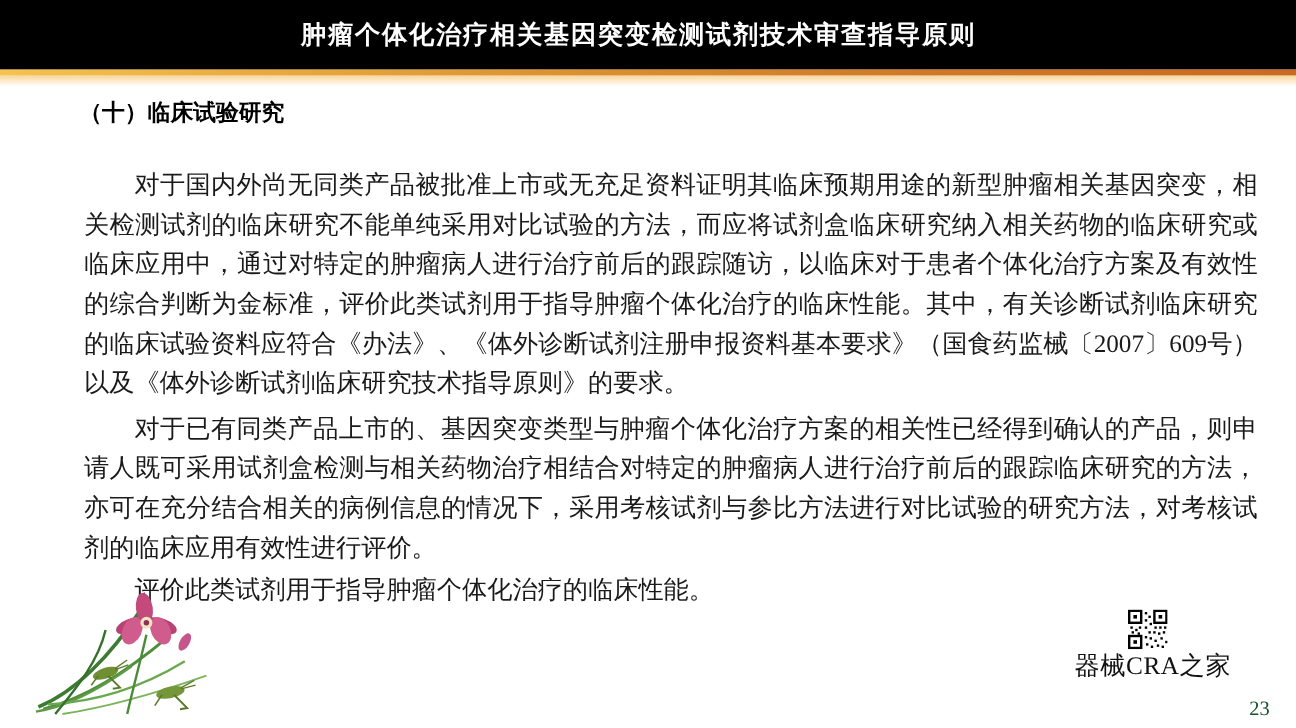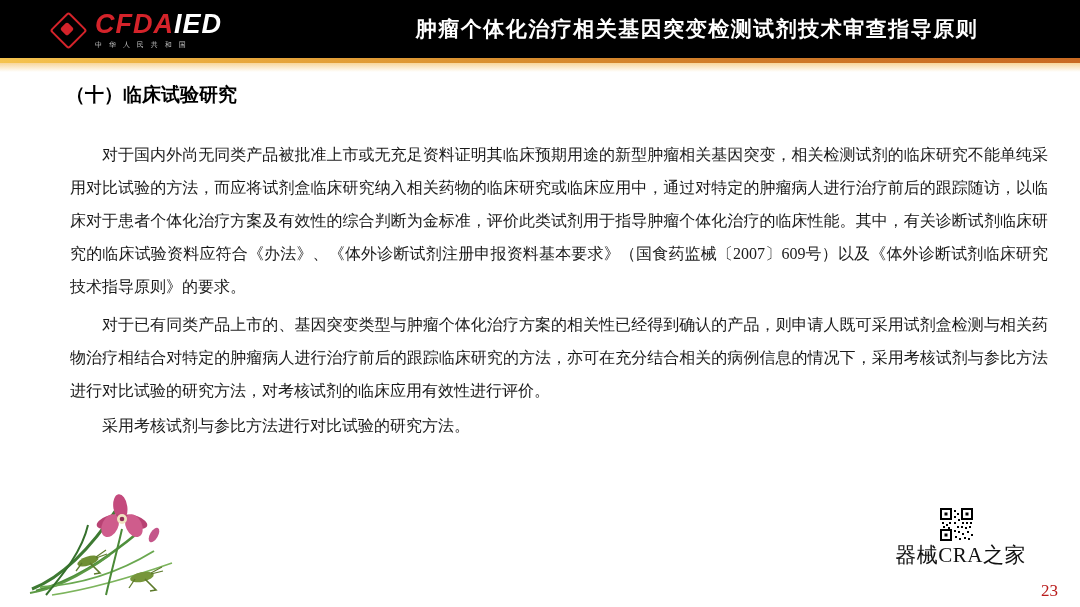--- a/index.html
+++ b/index.html
@@ -128,21 +128,21 @@
     color: #000000;
     font-family: "Liberation Serif", serif;
     line-height: 30px;
   }
   .paragraphs {
     margin-top: 28px;
     padding: 0 52px 0 50px;
   }
   .para {
     margin: 0 0 2px 0;
-    font-size: 16px;
+    font-size: 21px;
     line-height: 33px;
     color: #1a1a1a;
     text-align: justify;
     text-justify: inter-ideograph;
     text-indent: 2em;
     font-family: "Liberation Serif", serif;
   }
   .para.first {
     margin-bottom: 5px;
   }
@@ -178,53 +178,41 @@
     color: #111111;
     font-family: "Liberation Serif", serif;
     letter-spacing: 0.5px;
     white-space: nowrap;
   }
   .page-number {
     position: absolute;
     right: 22px;
     bottom: 6px;
     font-size: 17px;
-    color: #b91c1c;
+    color: #14532d;
     font-family: "Liberation Serif", serif;
   }
 </style>
 </head>
 <body>
 
 <div class="slide">
 
   <div class="header">
-    <div class="logo-area">
-      <div class="logo-mark">
-        <div class="diamond-outer"></div>
-        <div class="diamond-inner"></div>
-      </div>
-      <div class="logo-text">
-        <div class="main">
-          <span class="red">CFDA</span><span>IED</span>
-        </div>
-        <div class="sub">中 华 人 民 共 和 国</div>
-      </div>
-    </div>
     <div class="header-title">肿瘤个体化治疗相关基因突变检测试剂技术审查指导原则</div>
   </div>
   <div class="header-rule"></div>
   <div class="header-glow"></div>
 
   <div class="content">
     <h2 class="section-heading">（十）临床试验研究</h2>
     <div class="paragraphs">
       <p class="para first">对于国内外尚无同类产品被批准上市或无充足资料证明其临床预期用途的新型肿瘤相关基因突变，相关检测试剂的临床研究不能单纯采用对比试验的方法，而应将试剂盒临床研究纳入相关药物的临床研究或临床应用中，通过对特定的肿瘤病人进行治疗前后的跟踪随访，以临床对于患者个体化治疗方案及有效性的综合判断为金标准，评价此类试剂用于指导肿瘤个体化治疗的临床性能。其中，有关诊断试剂临床研究的临床试验资料应符合《办法》、《体外诊断试剂注册申报资料基本要求》（国食药监械〔2007〕609号）以及《体外诊断试剂临床研究技术指导原则》的要求。</p>
       <p class="para">对于已有同类产品上市的、基因突变类型与肿瘤个体化治疗方案的相关性已经得到确认的产品，则申请人既可采用试剂盒检测与相关药物治疗相结合对特定的肿瘤病人进行治疗前后的跟踪临床研究的方法，亦可在充分结合相关的病例信息的情况下，采用考核试剂与参比方法进行对比试验的研究方法，对考核试剂的临床应用有效性进行评价。</p>
-      <p class="para">采用考核试剂与参比方法进行对比试验的研究方法。</p>
+      <p class="para">评价此类试剂用于指导肿瘤个体化治疗的临床性能。</p>
     </div>
   </div>
 
   <div class="decor">
     <svg width="230" height="120" viewBox="0 0 230 120" xmlns="http://www.w3.org/2000/svg">
 
       <path d="M10 112 C40 100 70 70 96 30" stroke="#3e7a33" stroke-width="3" fill="none"></path>
       <path d="M14 114 C50 104 82 84 118 54" stroke="#4f8f3c" stroke-width="2.5" fill="none"></path>
       <path d="M8 116 C34 112 60 98 88 78" stroke="#5d9a45" stroke-width="2" fill="none"></path>
       <path d="M18 110 C56 108 96 96 132 74" stroke="#6aa850" stroke-width="2" fill="none"></path>

